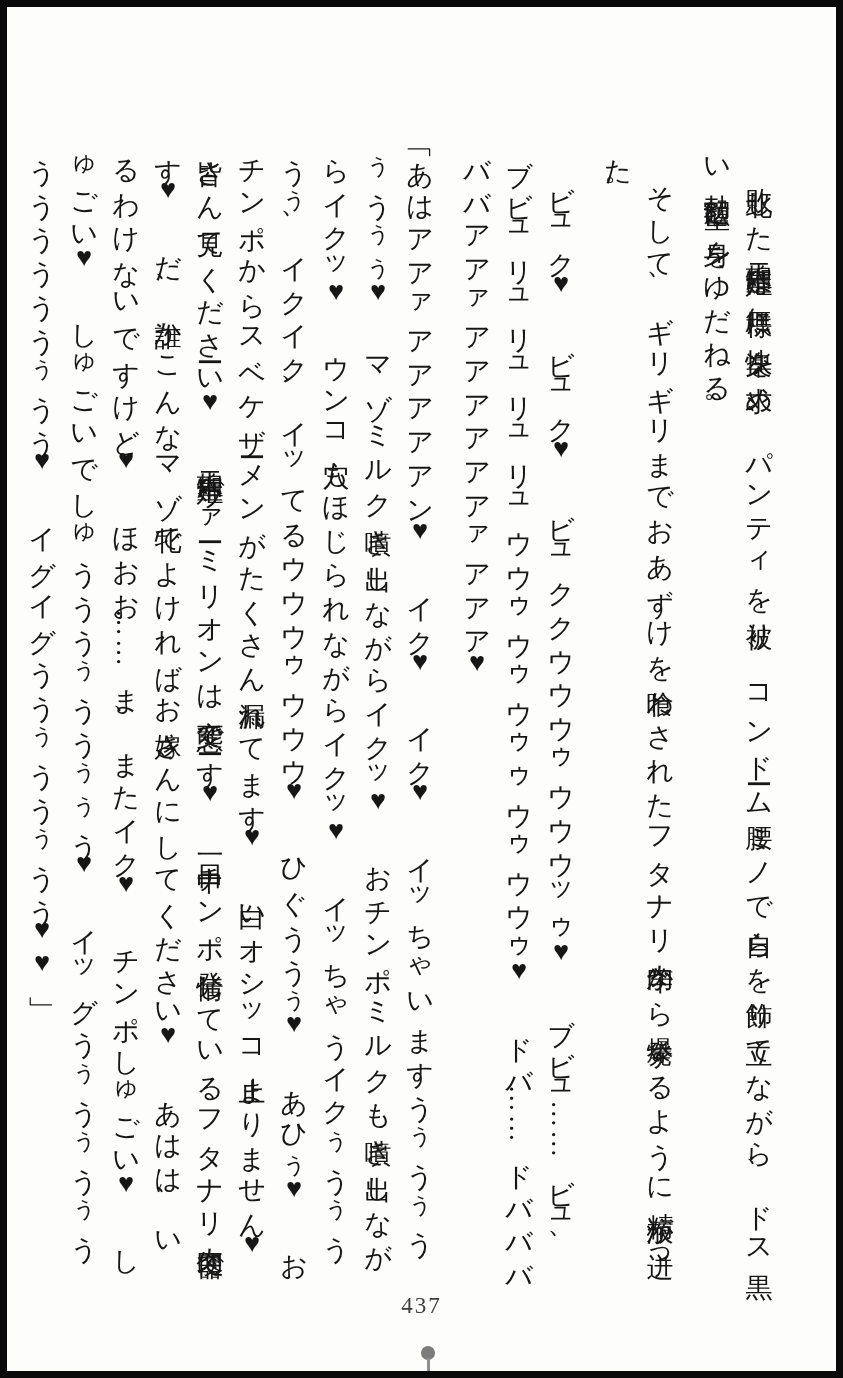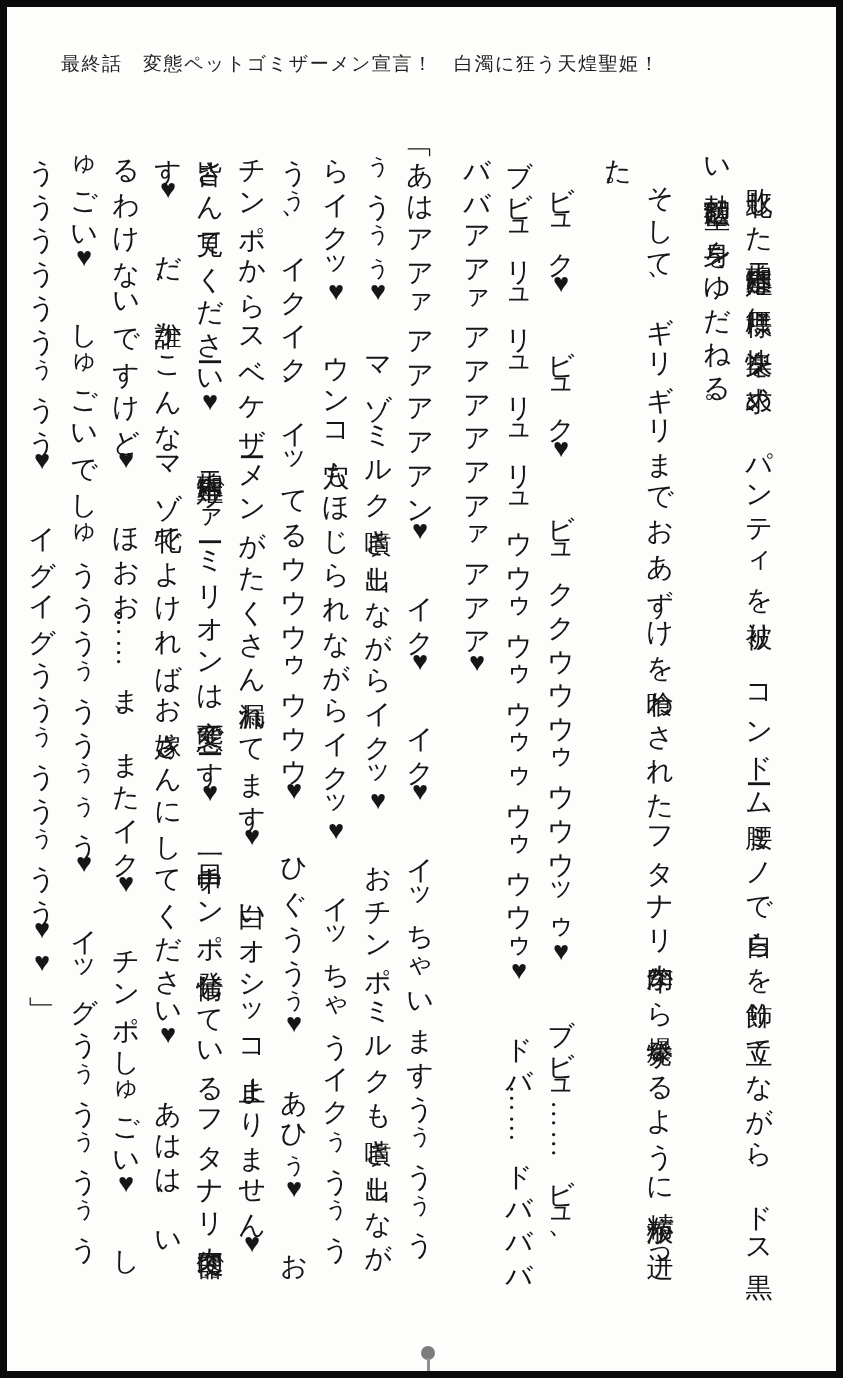--- a/index.html
+++ b/index.html
@@ -77,27 +77,27 @@
     width: 3px;
     height: 20px;
     background: #8f8f8f;
   }
 </style>
 </head>
 <body>
 
 <div class="page">
 
-  <div class="running-header">最終話　変態ペットゴミザーメン宣言！　白濁に狂う天煌聖姫！</div>
 
   <div class="novel-text">
     <p class="indent">敗北した天煌聖姫は無様に快楽を求め、パンティを被り、コンドーム腰ミノで自らを飾り立てながら、ドス黒い勃起欲望に身をゆだねる。</p>
     <p class="indent">そして、ギリギリまでおあずけを喰わされたフタナリ肉竿から爆発するように精液が迸った。</p>
     <p class="indent">ビュク♥　ビュク♥　ビュククウウウゥウウウッゥ♥　ブビュ……ビュ、ブビュリュリュリュリュウウゥウゥウゥゥウゥウウゥ♥　ドバ……ドバババババアアァアアアアアアァアアア♥</p>
     <p>「あはアアァアアアアアン♥　イク♥　イク♥　イッちゃいますうぅうぅうぅうぅぅ♥　マゾミルク噴き出しながらイクッ♥　おチンポミルクも噴き出しながらイクッ♥　ウンコ穴もほじられながらイクッ♥　イッちゃうイクぅうぅううぅ、イクイク、イッてるウウウゥウウウ♥　ひぐううぅ♥　あひぅ♥　おチンポからスベケザーメンがたくさん漏れてます♥　白いオシッコ止まりません♥　皆さん見てくださーい♥　天煌聖姫ヴァーミリオンは変態でーす♥　一日中チンポ発情しているフタナリ肉便器です♥　だ、誰かこんなマゾ牝でよければお嫁さんにしてください♥　あはは、いるわけないですけど♥　ほおお……ま、またイク♥　チンポしゅごい♥　しゅごい♥　しゅごいでしゅうううぅううぅぅう♥　イッグうぅうぅうぅうううううううぅうう♥　イグイグううぅううぅうう♥♥」</p>
   </div>
 
+  <div class="footer-number">437</div>
 
   <div class="footer-ornament-dot"></div>
 
   <div class="footer-ornament-line"></div>
 
 </div>
 
 </body></html>

